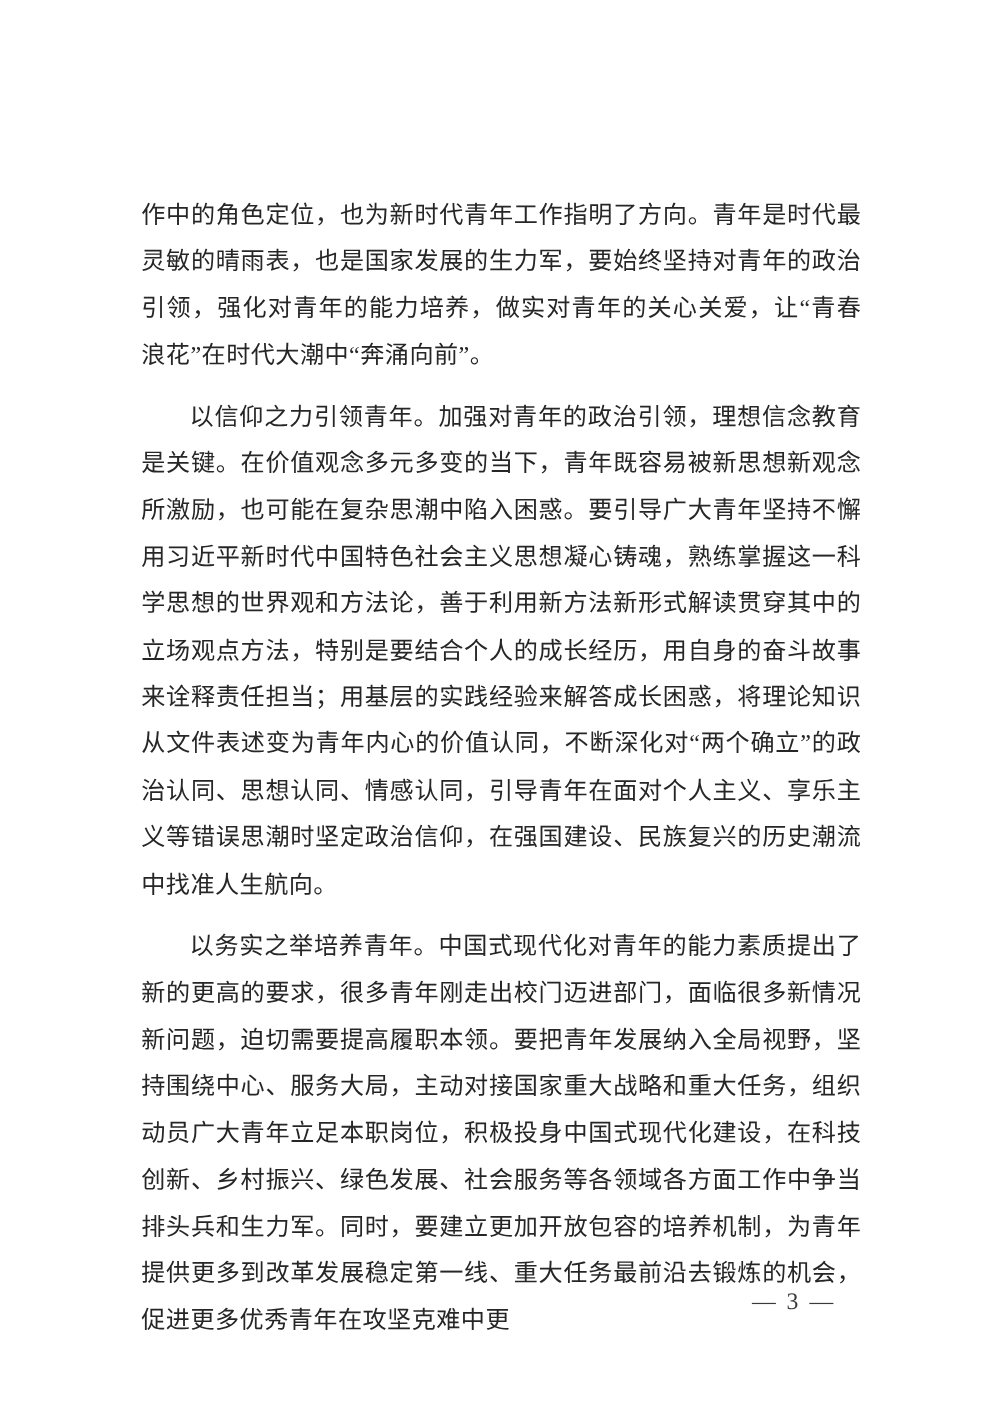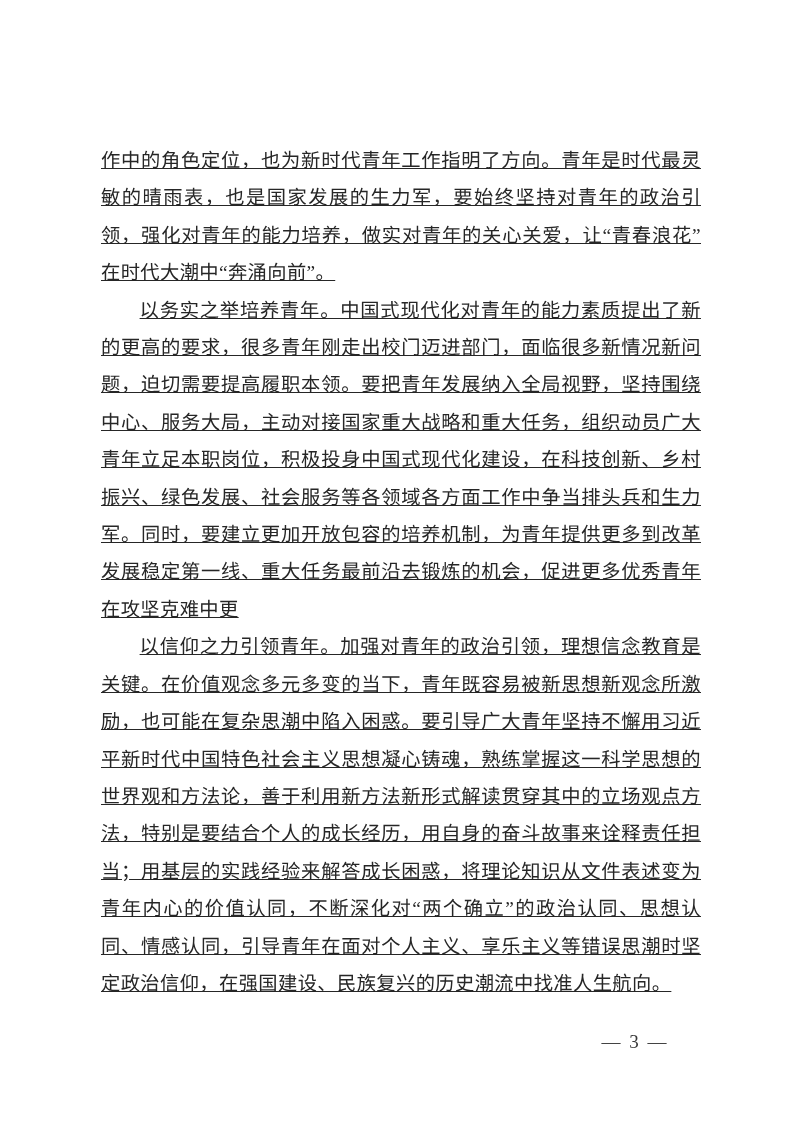--- a/index.html
+++ b/index.html
@@ -28,23 +28,22 @@
     top: 142px;
     width: 600px;
     color: #262626;
     font-size: 19.3px;
     line-height: 37.4px;
     text-align: justify;
     text-justify: inter-ideograph;
     letter-spacing: 0.02em;
   }
   .para {
-    margin: 0;
+    margin: 12px;
     padding: 0;
-    text-decoration: underline;
   }
   .para.indent {
     text-indent: 2em;
   }
   .page-number {
     position: absolute;
     left: 560px;
     top: 1030px;
     width: 150px;
     text-align: center;
@@ -53,17 +52,17 @@
     line-height: 24px;
     letter-spacing: 2px;
   }
 </style>
 </head>
 <body>
 
 <div class="page">
   <div class="content">
     <p class="para">作中的角色定位，也为新时代青年工作指明了方向。青年是时代最灵敏的晴雨表，也是国家发展的生力军，要始终坚持对青年的政治引领，强化对青年的能力培养，做实对青年的关心关爱，让“青春浪花”在时代大潮中“奔涌向前”。</p>
+    <p class="para indent">以信仰之力引领青年。加强对青年的政治引领，理想信念教育是关键。在价值观念多元多变的当下，青年既容易被新思想新观念所激励，也可能在复杂思潮中陷入困惑。要引导广大青年坚持不懈用习近平新时代中国特色社会主义思想凝心铸魂，熟练掌握这一科学思想的世界观和方法论，善于利用新方法新形式解读贯穿其中的立场观点方法，特别是要结合个人的成长经历，用自身的奋斗故事来诠释责任担当；用基层的实践经验来解答成长困惑，将理论知识从文件表述变为青年内心的价值认同，不断深化对“两个确立”的政治认同、思想认同、情感认同，引导青年在面对个人主义、享乐主义等错误思潮时坚定政治信仰，在强国建设、民族复兴的历史潮流中找准人生航向。</p>
     <p class="para indent">以务实之举培养青年。中国式现代化对青年的能力素质提出了新的更高的要求，很多青年刚走出校门迈进部门，面临很多新情况新问题，迫切需要提高履职本领。要把青年发展纳入全局视野，坚持围绕中心、服务大局，主动对接国家重大战略和重大任务，组织动员广大青年立足本职岗位，积极投身中国式现代化建设，在科技创新、乡村振兴、绿色发展、社会服务等各领域各方面工作中争当排头兵和生力军。同时，要建立更加开放包容的培养机制，为青年提供更多到改革发展稳定第一线、重大任务最前沿去锻炼的机会，促进更多优秀青年在攻坚克难中更</p>
-    <p class="para indent">以信仰之力引领青年。加强对青年的政治引领，理想信念教育是关键。在价值观念多元多变的当下，青年既容易被新思想新观念所激励，也可能在复杂思潮中陷入困惑。要引导广大青年坚持不懈用习近平新时代中国特色社会主义思想凝心铸魂，熟练掌握这一科学思想的世界观和方法论，善于利用新方法新形式解读贯穿其中的立场观点方法，特别是要结合个人的成长经历，用自身的奋斗故事来诠释责任担当；用基层的实践经验来解答成长困惑，将理论知识从文件表述变为青年内心的价值认同，不断深化对“两个确立”的政治认同、思想认同、情感认同，引导青年在面对个人主义、享乐主义等错误思潮时坚定政治信仰，在强国建设、民族复兴的历史潮流中找准人生航向。</p>
   </div>
   <div class="page-number">— 3 —</div>
 </div>
 
 </body></html>

